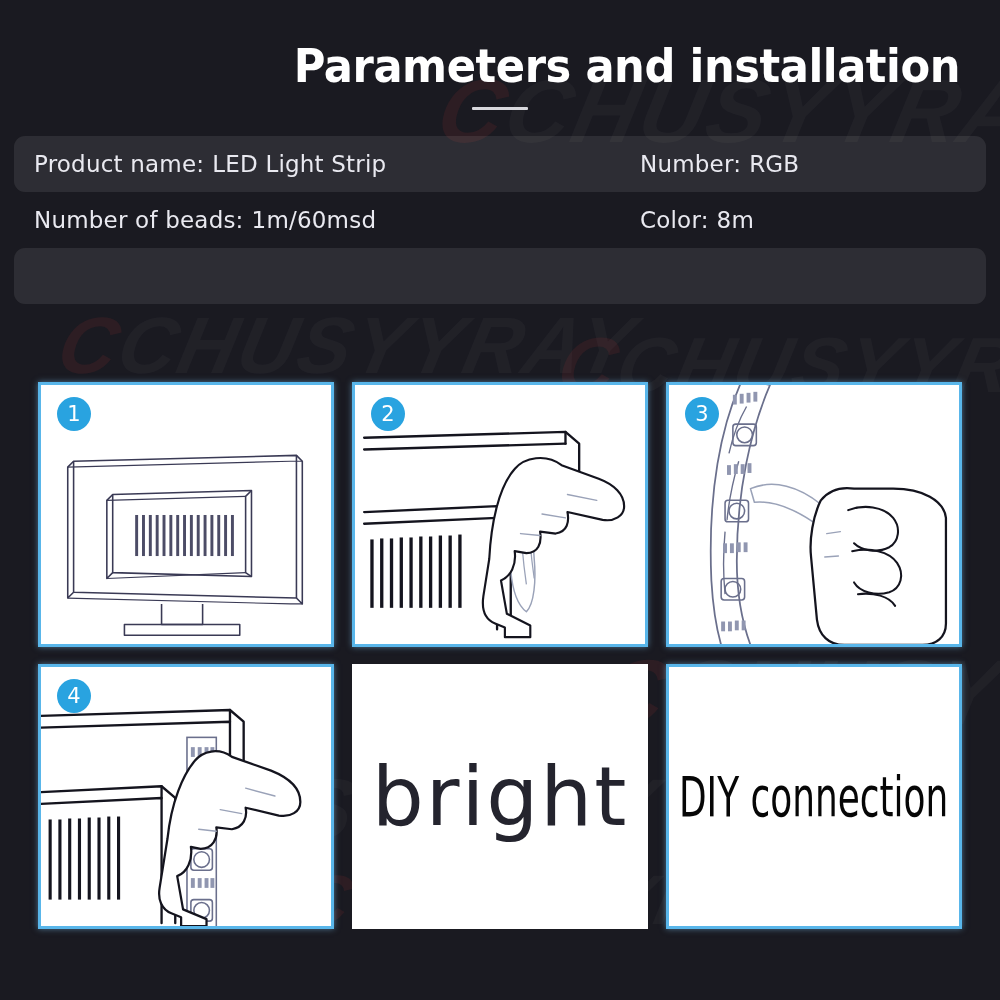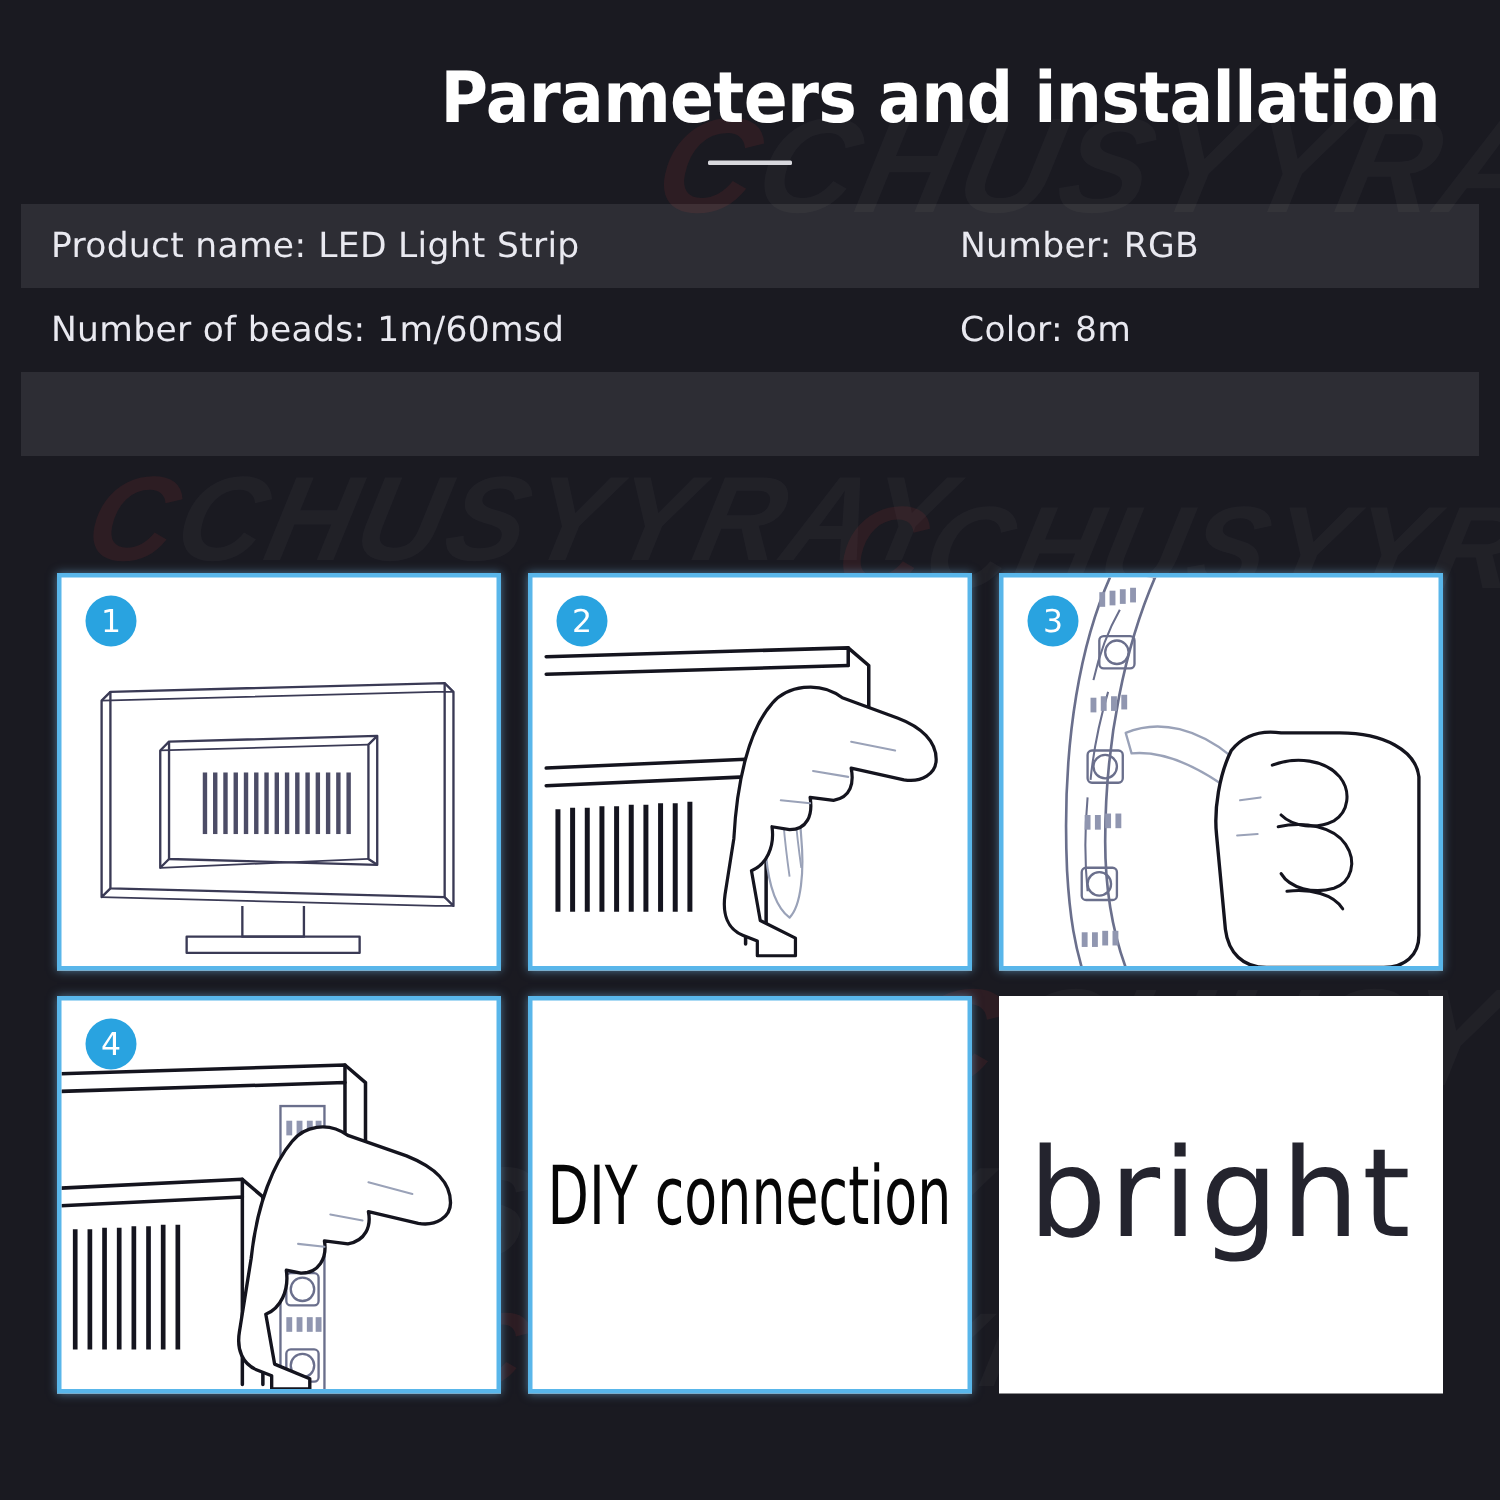--- a/index.html
+++ b/index.html
@@ -51,21 +51,21 @@
     position:relative;z-index:2;
     margin-top:26px;
     padding:0 14px;
   }
   .spec-row{
     display:flex;align-items:center;
     height:56px;
     box-sizing:border-box;
     padding-left:20px;
   }
-  .spec-row.shaded{background:rgba(255,255,255,0.085);}
+  .spec-row.shaded{background:rgba(255,255,255,0.085);border-radius:11px;}
   .spec-cell{
     font-family:"DejaVu Sans", sans-serif;
     font-size:23px;
     color:#e9e9f0;
     letter-spacing:0.2px;
     white-space:nowrap;
   }
   .spec-cell.left{width:606px;}
   .spec-cell .val{margin-left:8px;}
 
@@ -383,25 +383,25 @@
                  C130 138 142 110 154 96 Z"></path>
       </g>
       <g fill="none" stroke="#9aa2b8" stroke-width="1.4" stroke-linecap="round">
         <path d="M206 124 L236 132"></path>
         <path d="M180 146 L202 150"></path>
         <path d="M158 166 L176 168"></path>
       </g>
     </svg>
   </div>
 
+  <div class="panel plain">
+    <div class="text-panel">
+      <div id="bright-text">bright</div>
+    </div>
+  </div>
+
   <div class="panel">
     <div class="text-panel">
       <div id="diy-text">DIY connection</div>
     </div>
   </div>
 
-  <div class="panel plain">
-    <div class="text-panel">
-      <div id="bright-text">bright</div>
-    </div>
-  </div>
-
 </div>
 
 </body></html>

